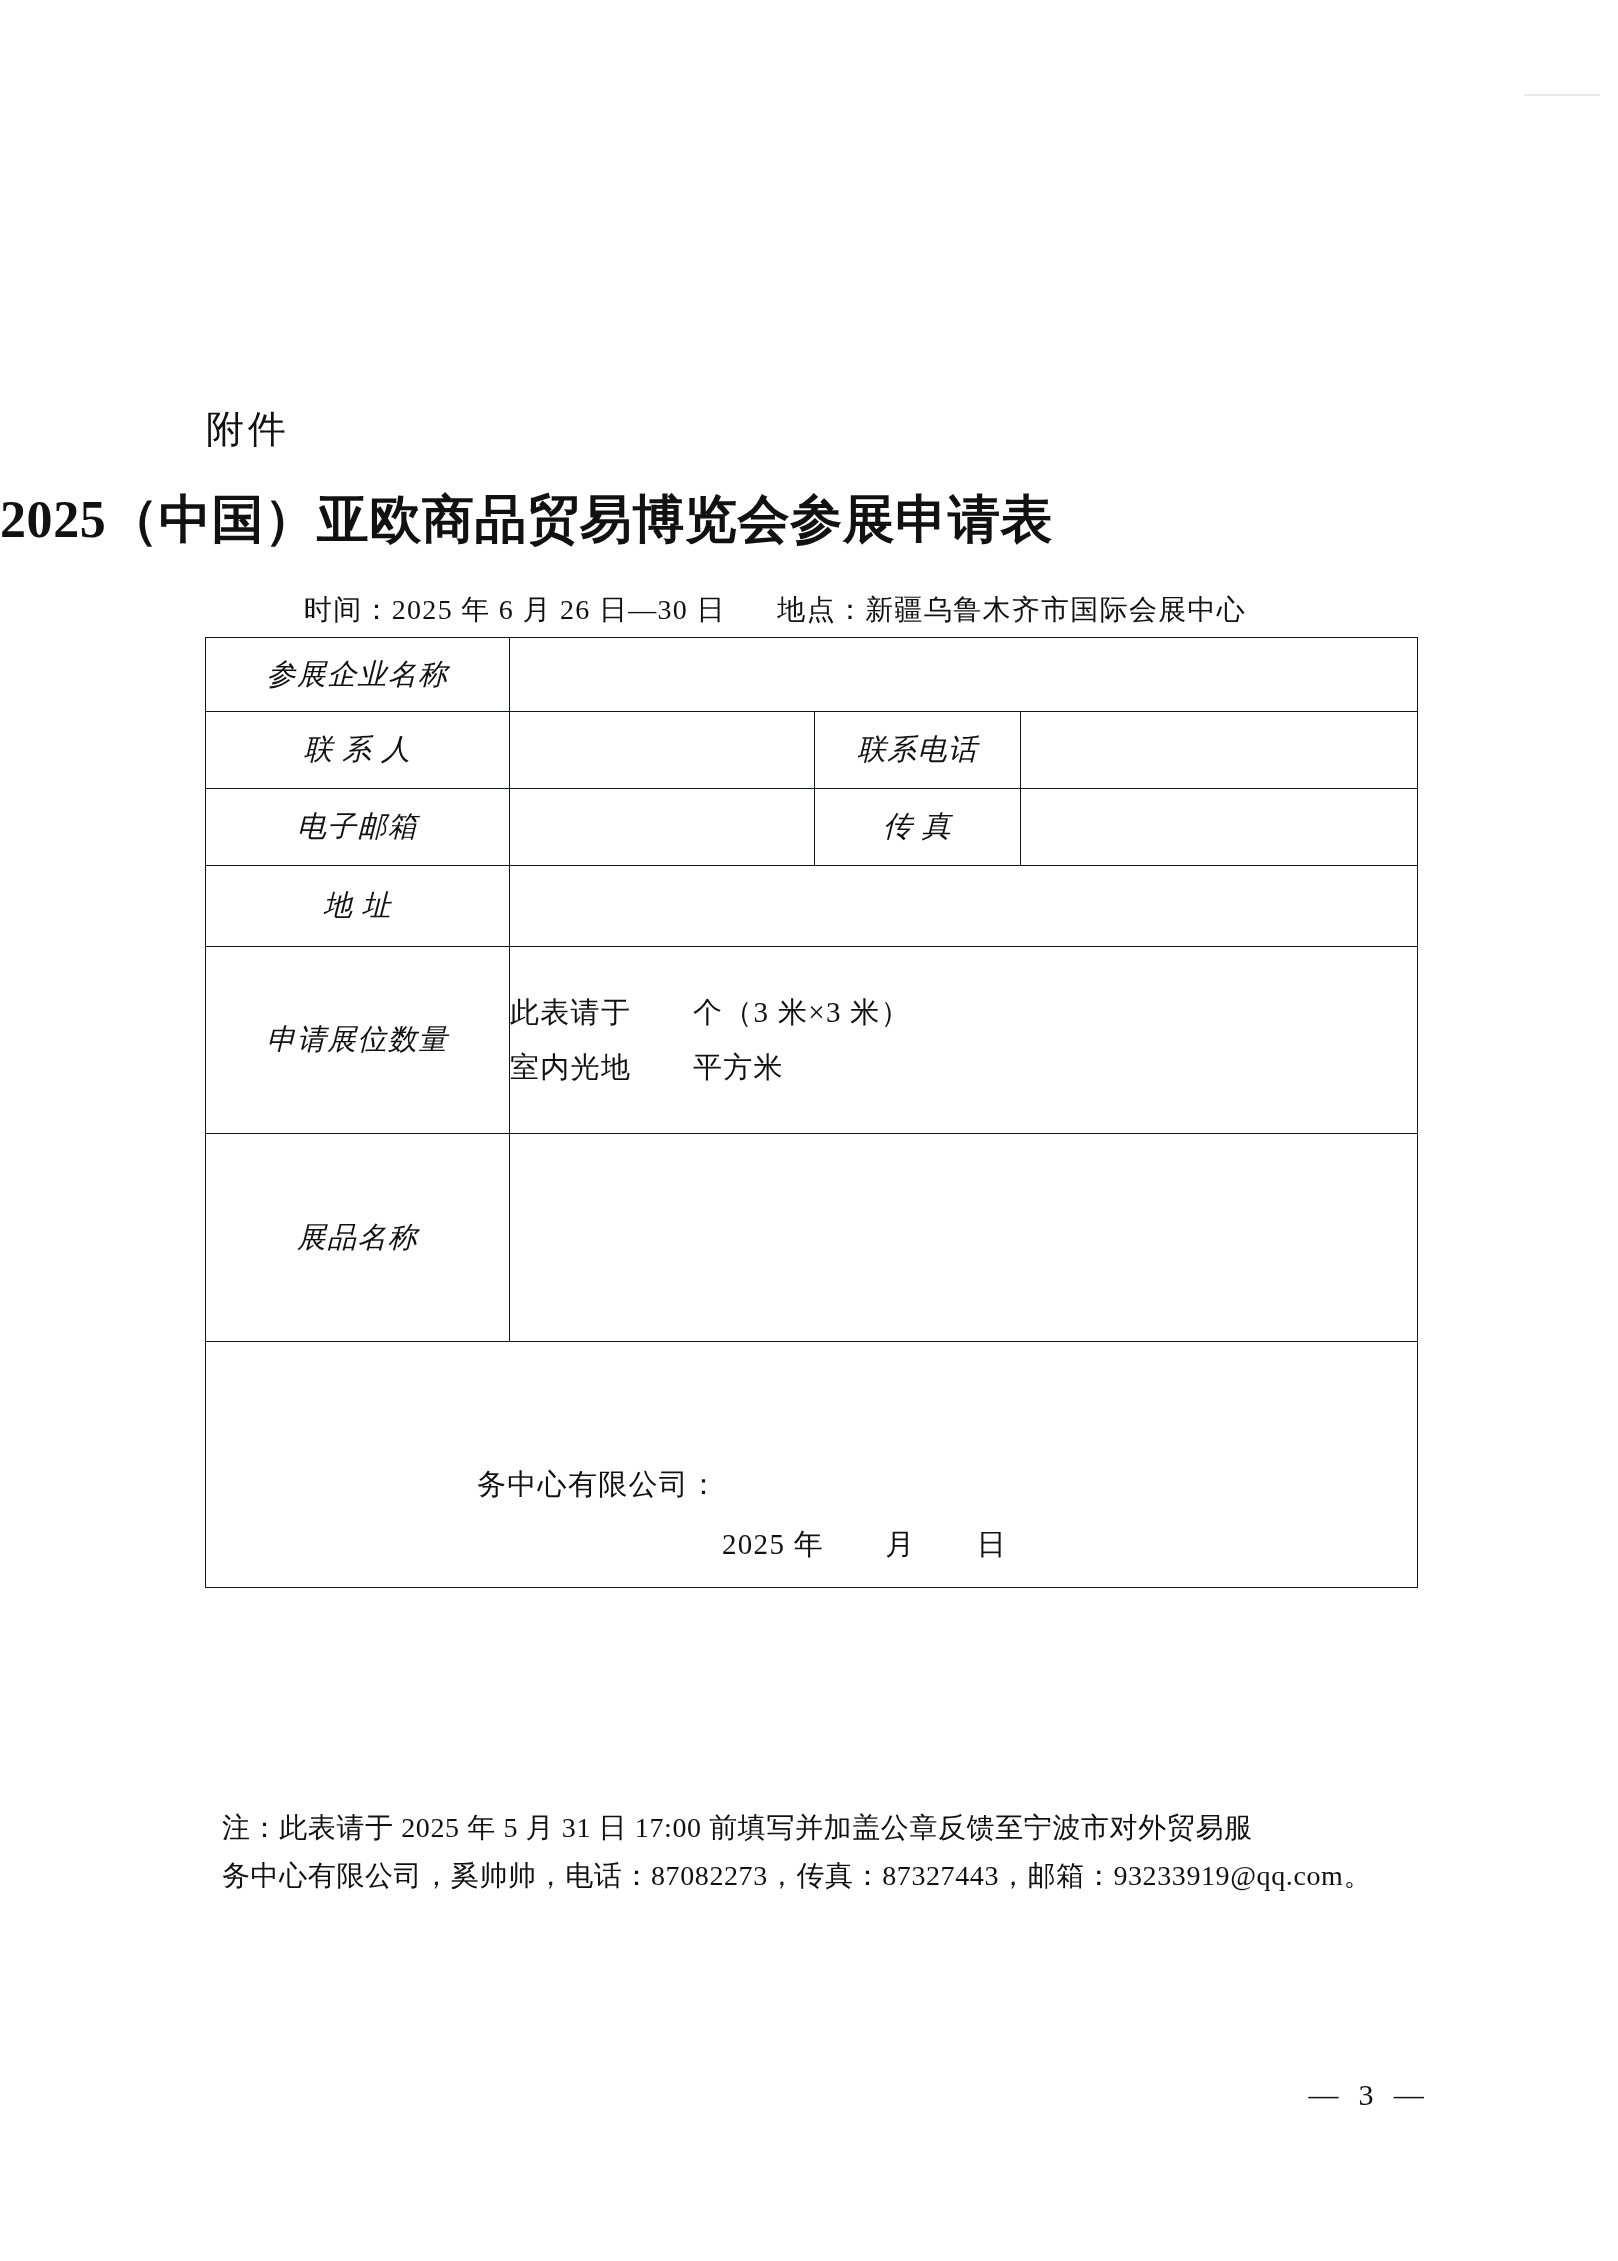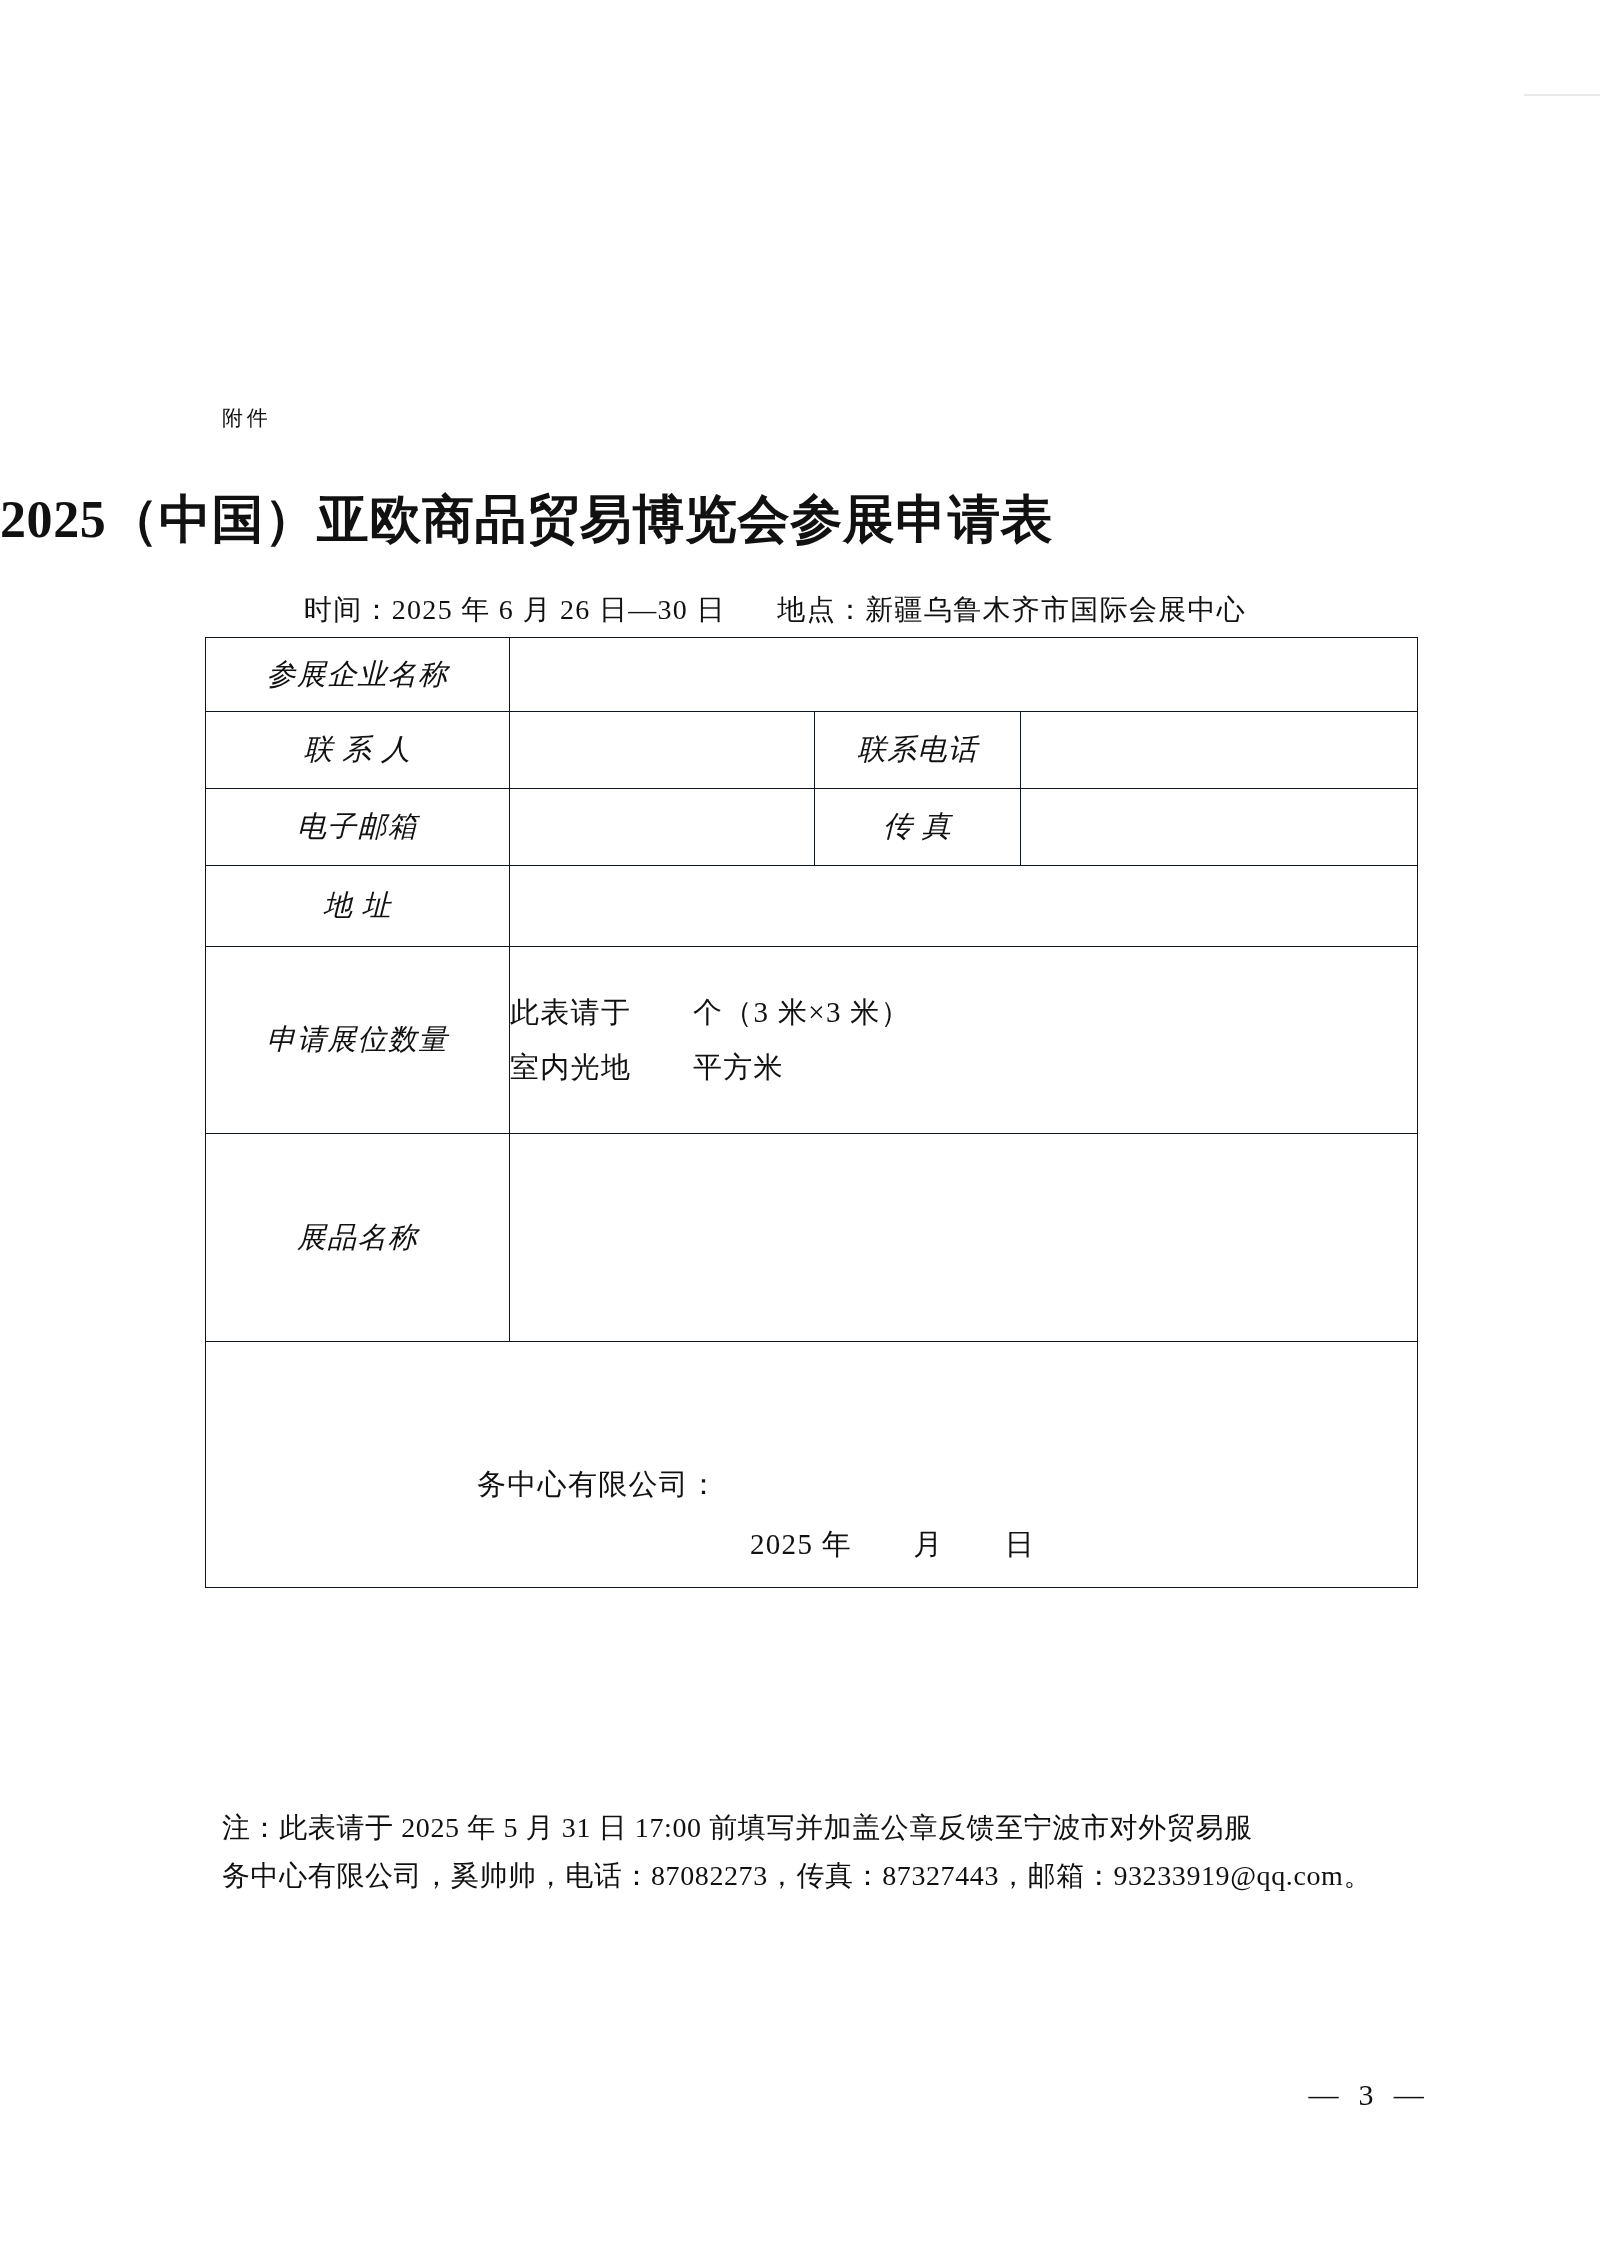--- a/index.html
+++ b/index.html
@@ -29,23 +29,23 @@
   .page {
     position: absolute;
     left: 0;
     top: 0;
     width: 1619px;
     height: 2261px;
   }
 
   .attachment-label {
     position: absolute;
-    left: 222px;
+    left: 206px;
     top: 404px;
-    font-size: 21px;
+    font-size: 38px;
     letter-spacing: 3.8px;
     font-family: "Liberation Sans", "DejaVu Sans", sans-serif;
     font-weight: 500;
   }
 
   .doc-title {
     position: absolute;
     left: 0;
     top: 485px;
     width: 1619px;
@@ -119,21 +119,20 @@
     top: 123px;
     font-size: 29px;
     letter-spacing: 1.3px;
   }
   .seal-date {
     position: absolute;
     left: 516px;
     top: 183px;
     font-size: 29px;
     letter-spacing: 1.3px;
-    margin-left: 28px;
   }
   .seal-date .gap { display: inline-block; width: 44px; }
 
   
   .notes {
     position: absolute;
     left: 222px;
     top: 1804px;
     width: 1196px;
     font-size: 28px;

